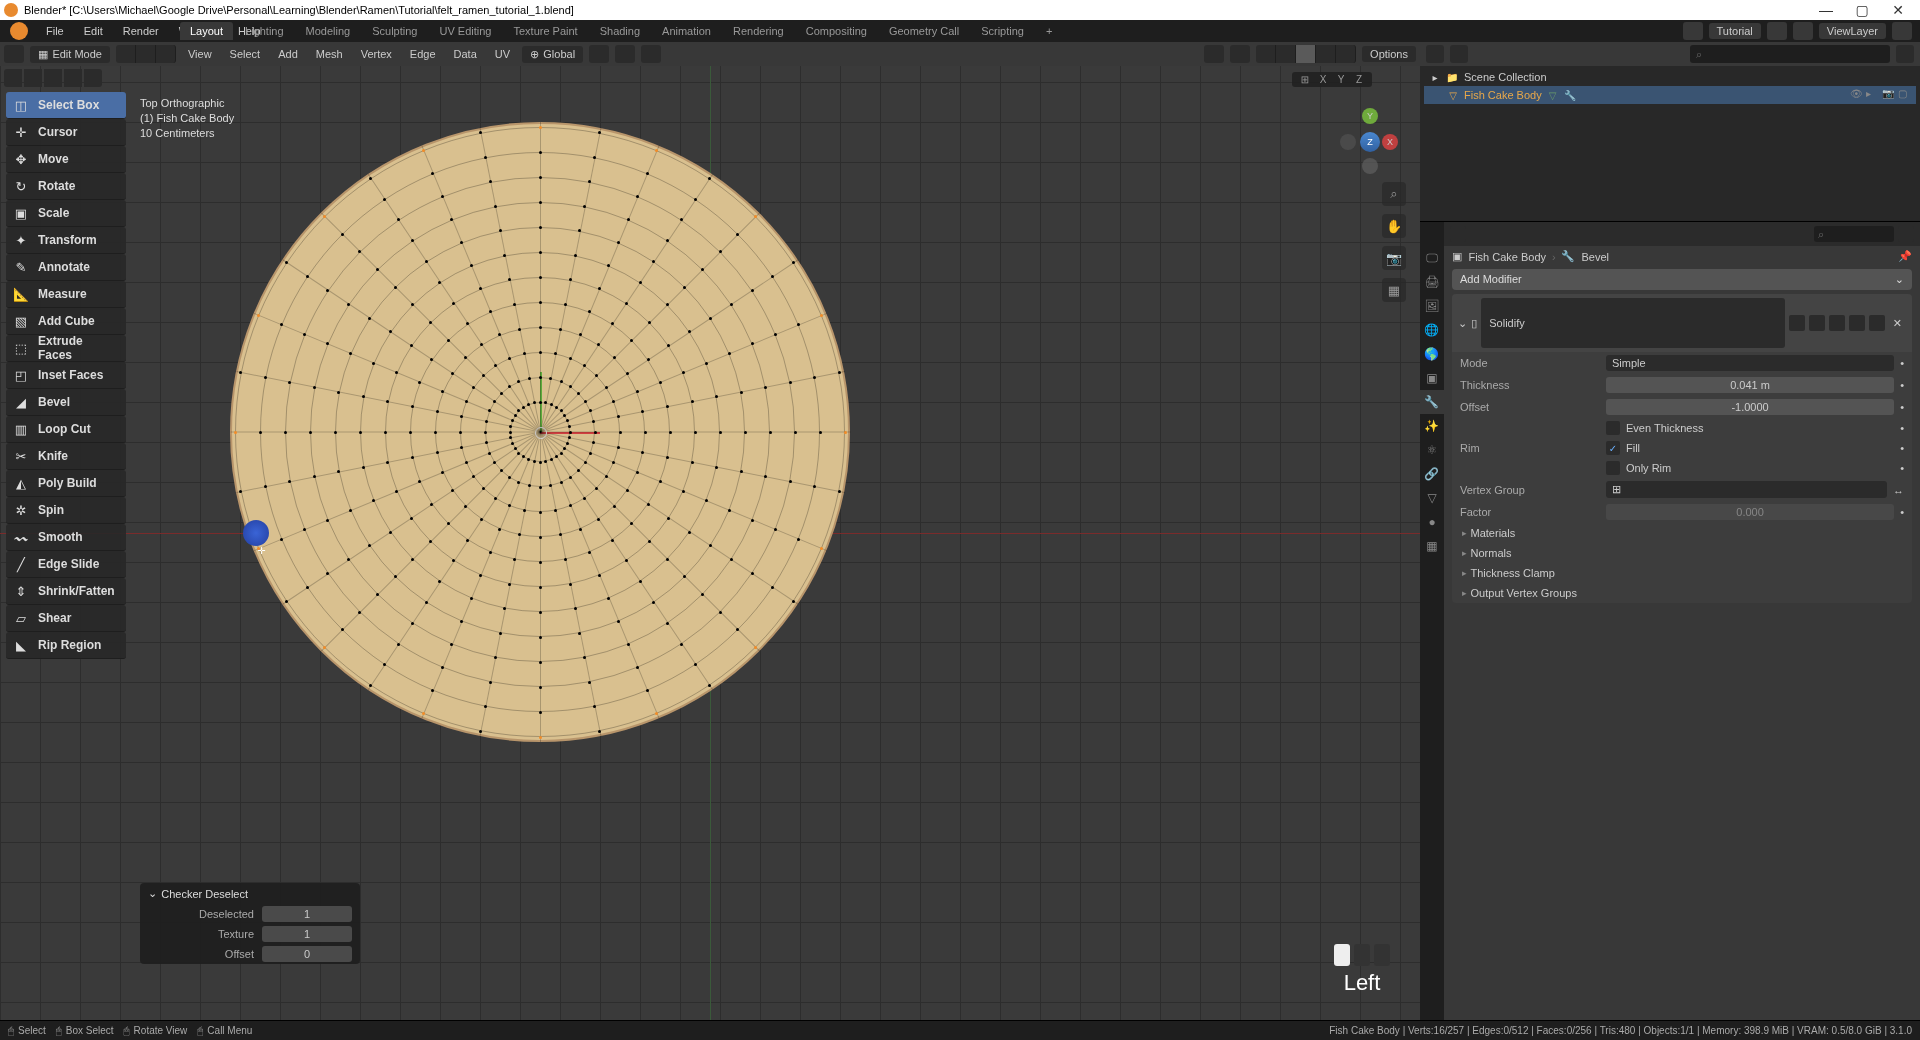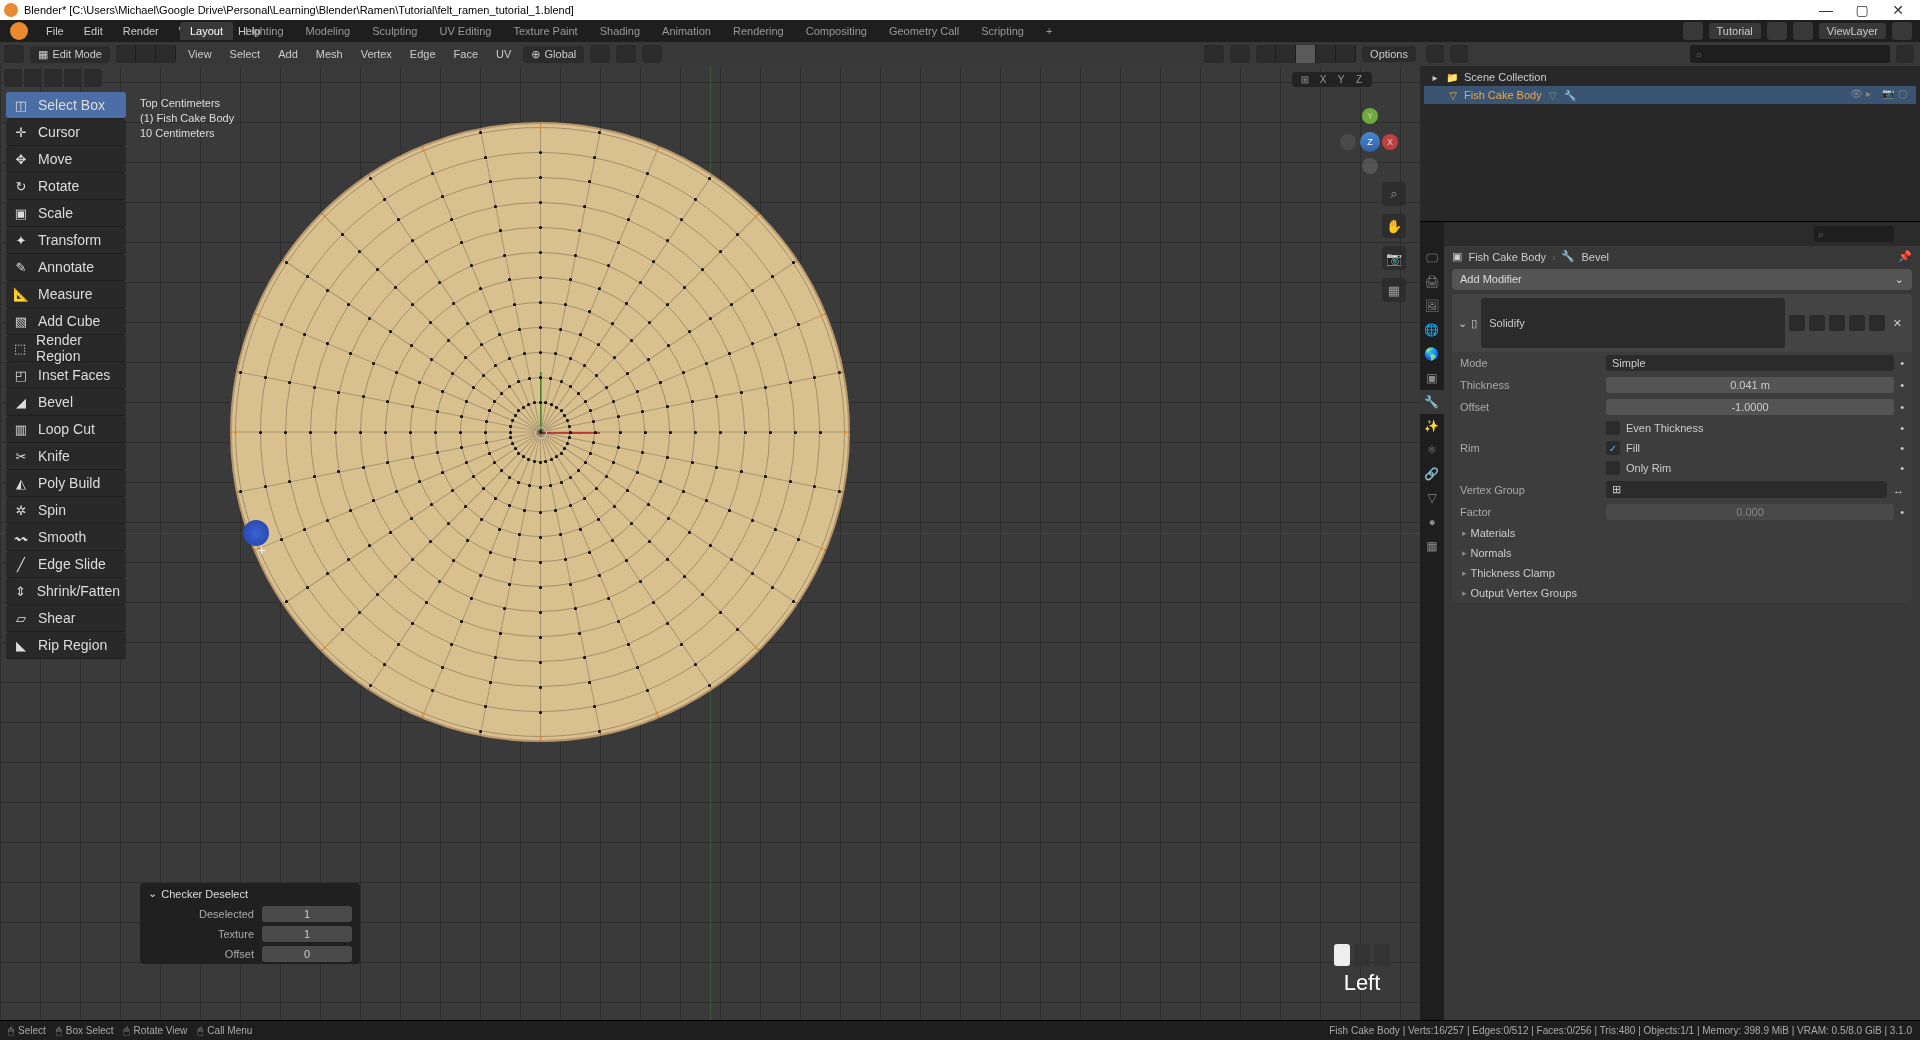--- a/index.html
+++ b/index.html
@@ -45,21 +45,21 @@
 .viewport .subheader { position:absolute; top:24px; left:0; right:0; height:24px; background:transparent; display:flex; align-items:center; padding:0 4px; gap:2px; z-index:10; }
 .viewport .subheader .sbtn { width:18px; height:18px; background:#2b2b2b; }
 .viewport .subheader .sbtn:first-child { border-radius:3px 0 0 3px; }
 .viewport .subheader .sbtn:last-child { border-radius:0 3px 3px 0; }
 
 
 .toolbar { position:absolute; top:50px; left:6px; width:120px; z-index:20; }
 .toolbar .tbtn { height:27px; background:rgba(40,40,40,0.92); border-bottom:1px solid #1e1e1e; display:flex; align-items:center; padding:0 6px; gap:8px; border-radius:3px; margin-bottom:0; }
 .toolbar .tbtn.active { background:#4a6ea5; }
 .toolbar .tbtn .ticon { width:18px; height:18px; display:flex; align-items:center; justify-content:center; color:#ddd; font-size:13px; }
-.toolbar .tbtn .tlabel { color:#ddd; font-size:14px; }
+.toolbar .tbtn .tlabel { color:#ddd; font-size:12px;font-weight:bold; }
 
 
 .vpinfo { position:absolute; top:54px; left:140px; color:#ddd; font-size:11px; line-height:15px; z-index:5; }
 
 
 .vpcanvas { position:absolute; inset:0; background:#3a3a3a; background-image:
   linear-gradient(#2d2d2d 1px,transparent 1px),
   linear-gradient(90deg,#2d2d2d 1px,transparent 1px);
   background-size:40px 40px; }
 .vpcanvas::before { content:""; position:absolute; left:0; right:0; top:50%; height:1px; background:#7a2b2b; }
@@ -658,21 +658,21 @@
         <div class="rbtn"></div>
         <div class="rbtn"></div>
         <div class="rbtn"></div>
       </div>
       <div class="hitem">View</div>
       <div class="hitem">Select</div>
       <div class="hitem">Add</div>
       <div class="hitem">Mesh</div>
       <div class="hitem">Vertex</div>
       <div class="hitem">Edge</div>
-      <div class="hitem">Face</div>
+      <div class="hitem">Data</div>
       <div class="hitem">UV</div>
       <div class="modechip">
         <span>⊕</span>
         <span>Global</span>
       </div>
       <div class="rbtn"></div>
       <div class="rbtn"></div>
       <div class="rbtn"></div>
       <div class="spacer"></div>
       <div class="rbtn"></div>
@@ -734,21 +734,21 @@
       <div class="tbtn">
           <span class="ticon">📐</span>
           <span class="tlabel">Measure</span>
         </div>
       <div class="tbtn">
           <span class="ticon">▧</span>
           <span class="tlabel">Add Cube</span>
         </div>
       <div class="tbtn">
           <span class="ticon">⬚</span>
-          <span class="tlabel">Render Region</span>
+          <span class="tlabel">Extrude Faces</span>
         </div>
       <div class="tbtn">
           <span class="ticon">◰</span>
           <span class="tlabel">Inset Faces</span>
         </div>
       <div class="tbtn">
           <span class="ticon">◢</span>
           <span class="tlabel">Bevel</span>
         </div>
       <div class="tbtn">
@@ -783,21 +783,21 @@
           <span class="ticon">▱</span>
           <span class="tlabel">Shear</span>
         </div>
       <div class="tbtn">
           <span class="ticon">◣</span>
           <span class="tlabel">Rip Region</span>
         </div>
     </div>
 
     <div class="vpinfo">
-      <div>Top Centimeters</div>
+      <div>Top Orthographic</div>
       <div>(1) Fish Cake Body</div>
       <div>10 Centimeters</div>
     </div>
 
     <div class="navgizmo">
       <div class="ax axNX"></div>
       <div class="ax axX">
           <span>X</span>
         </div>
       <div class="ax axY">

